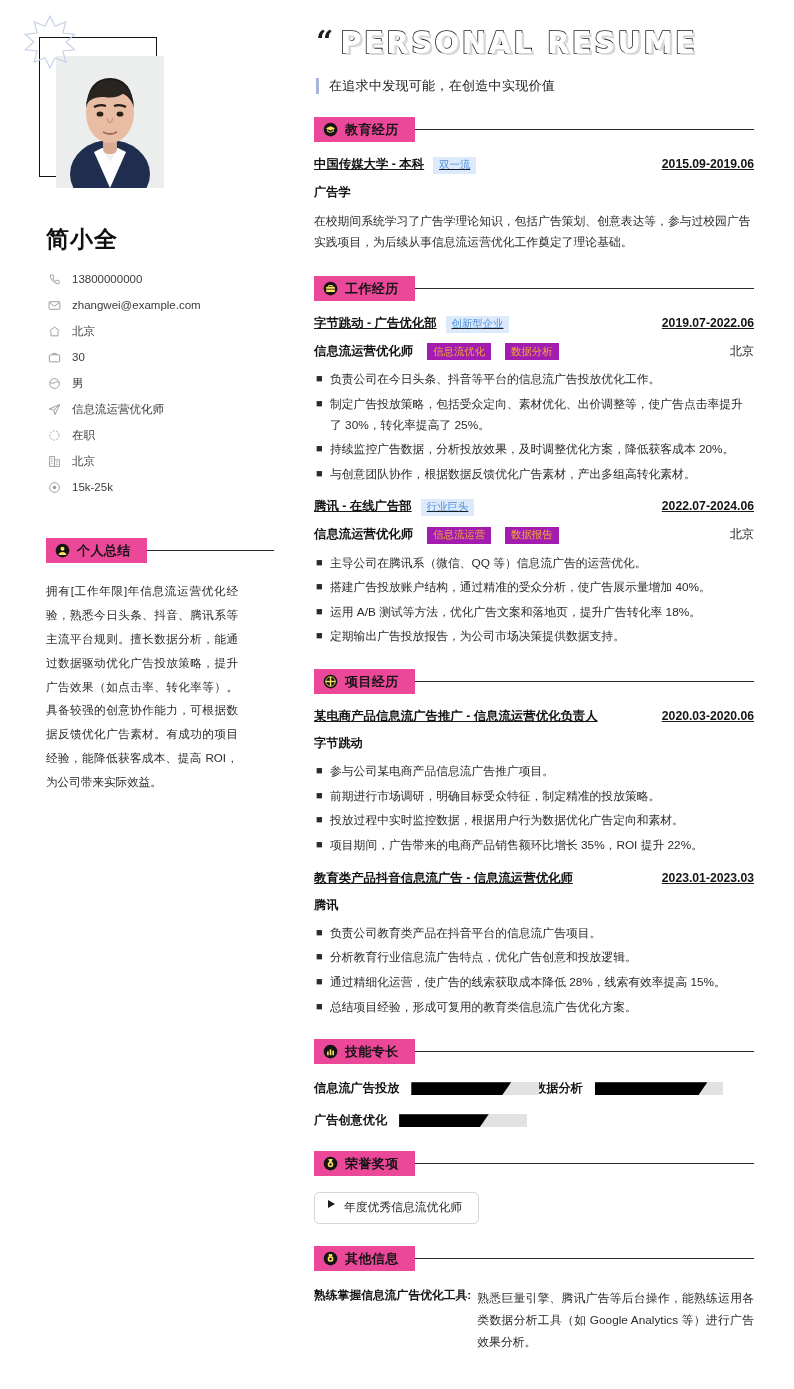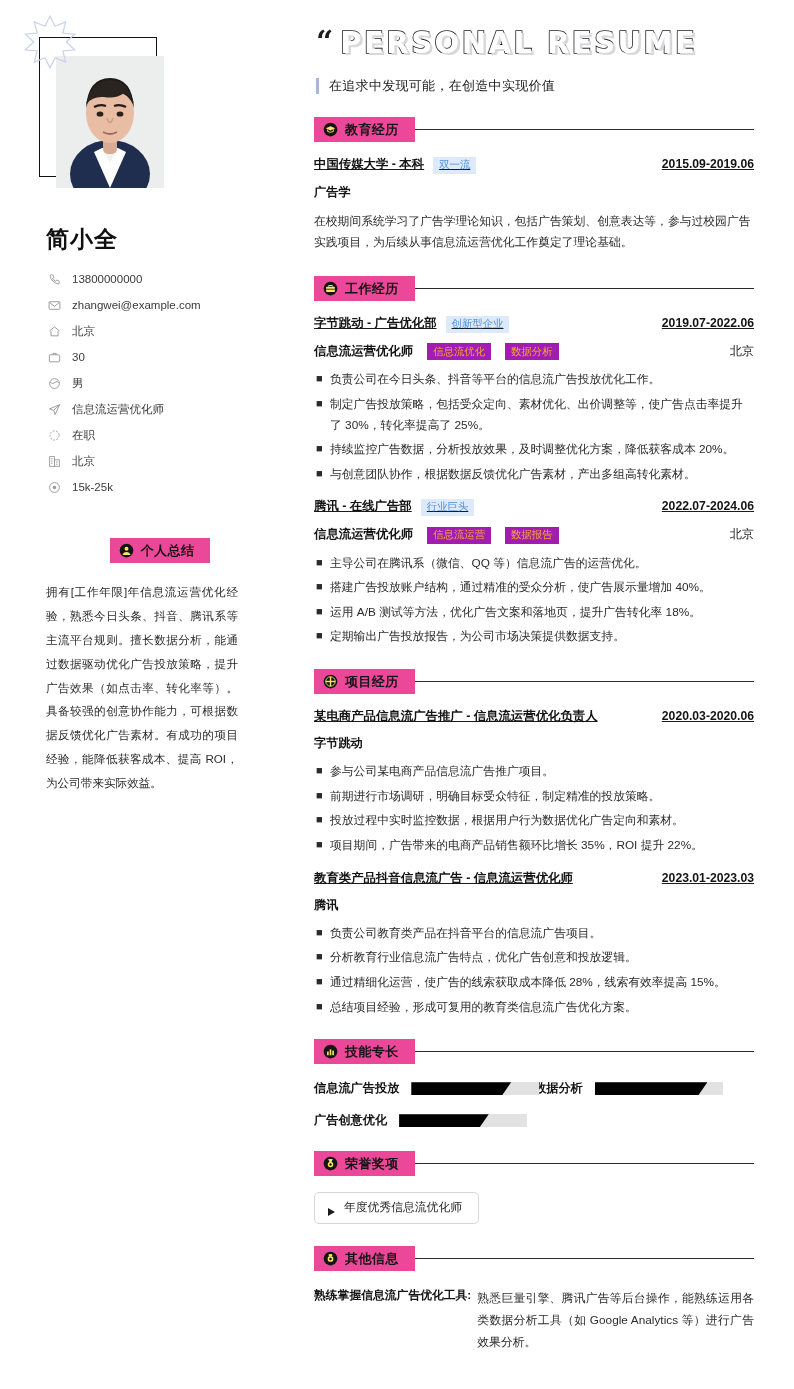--- a/index.html
+++ b/index.html
@@ -53,21 +53,21 @@
   }
   .contact-row .ci {
     width: 17px; flex: 0 0 17px; margin-right: 9px;
     display: flex; align-items: center; justify-content: center;
     color: #9b9b9b;
   }
   .contact-row .ci svg { display:block; }
 
   
   .side-head {
-    display: flex; align-items: center; margin: 44px 0 0 6px; position: relative; flex-direction: column;
+    display: flex; align-items: center; margin: 44px 0 0 6px; position: relative;
   }
   .head-chip {
     background: #ec4899; display: inline-flex; align-items: center;
     padding: 4px 16px 4px 9px; height: 25px;
     font-size: 13px; font-weight: 700; color: #141414; letter-spacing: .4px;
     white-space: nowrap; position: relative; z-index: 2;
   }
   .head-chip .hicon {
     width: 15px; height: 15px; margin-right: 7px;
     flex: 0 0 15px; display:flex; align-items:center; justify-content:center;
@@ -160,21 +160,21 @@
     overflow: hidden; flex: 0 0 128px;
   }
   .skill-fill {
     position: absolute; left: 0; top: 0; height: 100%; background: #000;
     transform-origin: left bottom; clip-path: polygon(0 0, 100% 0, calc(100% - 9px) 100%, 0 100%);
   }
 
   
   .honor-list { margin-top: 16px; display: flex; flex-wrap: wrap; gap: 10px; }
   .honor-chip {
-    display: inline-flex; align-items: flex-end; gap: 9px;
+    display: inline-flex; align-items: flex-start; gap: 9px;
     border: 1px solid #d6d6d6; border-radius: 5px;
     padding: 7px 16px 7px 13px;
     font-size: 11.8px; color: #1d1d1d; background: #fff;
   }
   .honor-chip .tri {
     width: 0; height: 0; border-left: 7px solid #1d1d1d;
     border-top: 4.5px solid transparent; border-bottom: 4.5px solid transparent;
   }
 
   

